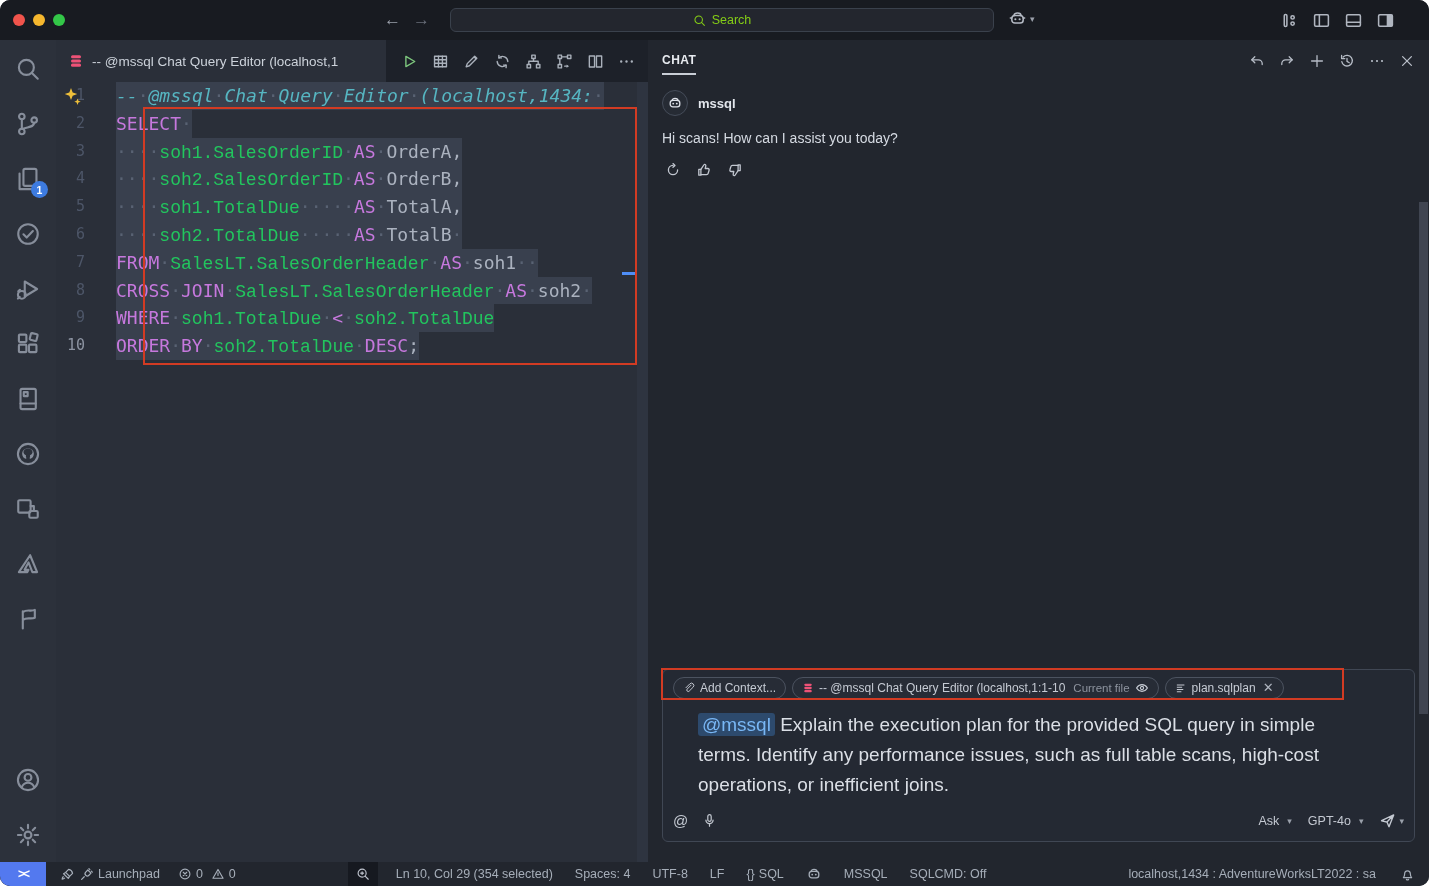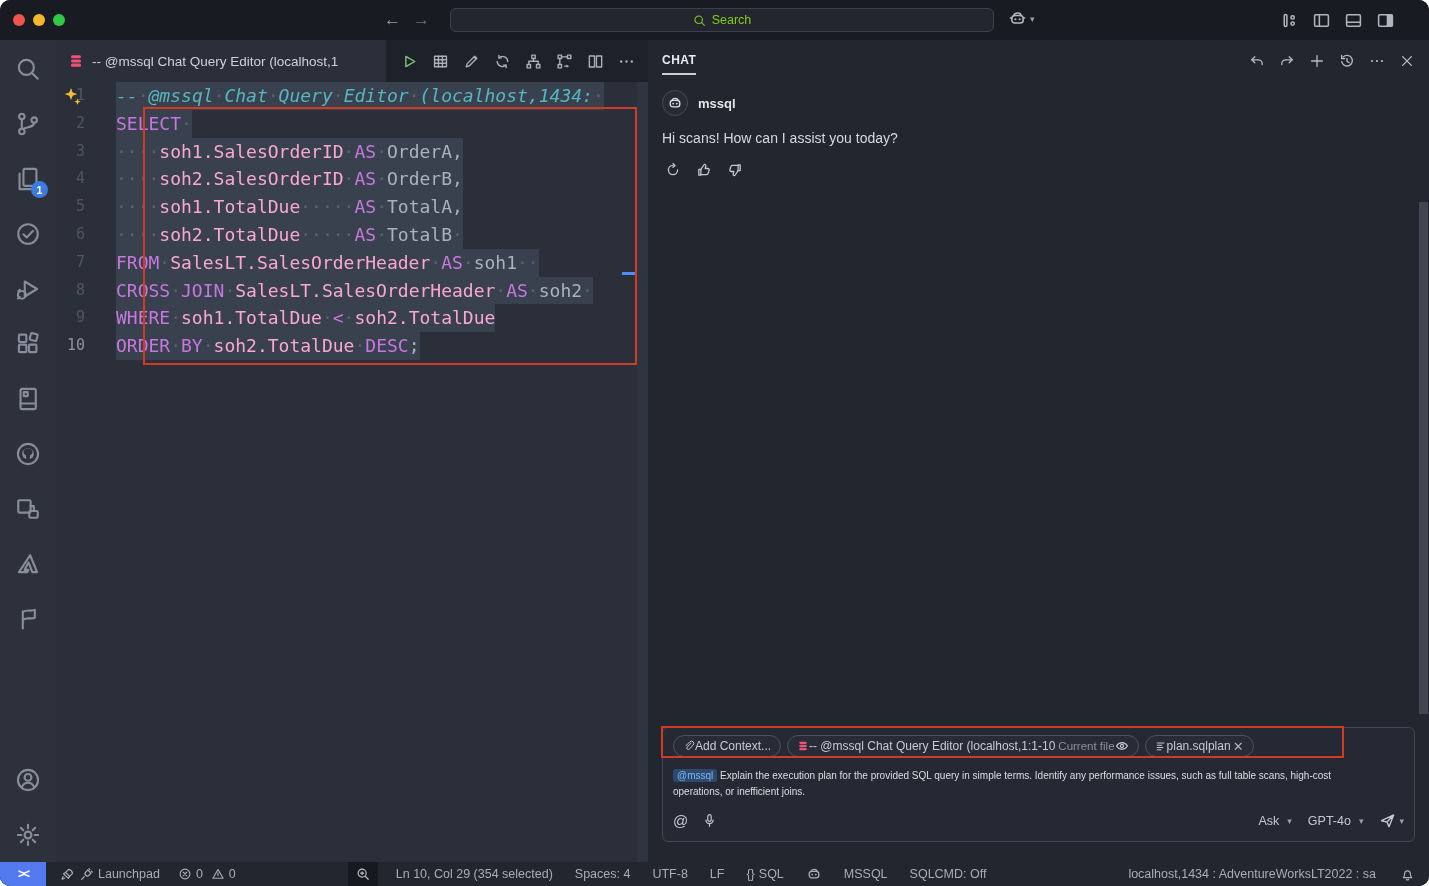--- a/index.html
+++ b/index.html
@@ -48,21 +48,21 @@
   .icon-btn.green{color:#7ec87e;}
   .editor{flex:1;background:#2a2f39;position:relative;overflow:hidden;}
   .editor-scroll-strip{position:absolute;right:0;top:0;bottom:0;width:11px;background:#2e3440;}
   .code-area{position:absolute;left:0;top:0;right:11px;bottom:0;font-family:"DejaVu Sans Mono",monospace;font-size:18px;line-height:27.8px;white-space:pre;overflow:hidden;}
   .code-line{display:flex;height:27.8px;}
   .line-num{width:60px;flex:0 0 60px;text-align:right;padding-right:31px;color:#4d5668;font-size:15px;font-family:"DejaVu Sans Mono",monospace;}
   .line-num.active{color:#8c93a1;}
   .sel-span{background:#39404e;}
   .tok-cm{color:#56b6c2;font-style:italic;}
   .tok-kw{color:#c678dd;}
-  .tok-id{color:#f9a8d4;}
+  .tok-id{color:#22c55e;font-family:Liberation Mono, monospace;}
   .tok-pl{color:#abb2bf;}
   .tok-op{color:#c678dd;}
   .tok-ws{color:#596273;}
   .red-box{position:absolute;border:2px solid #d23b23;pointer-events:none;z-index:5;}
   .ed-redbox{left:87px;top:25px;width:494px;height:258px;}
   .cursor-dash{position:absolute;left:566px;top:190px;width:13px;height:3px;background:#4f8ef7;z-index:6;}
   .sparkle{position:absolute;left:7px;top:5px;width:20px;height:20px;z-index:4;}
   
   .chatpanel{flex:1;background:#22262e;position:relative;display:flex;flex-direction:column;}
   .chat-header{height:42px;display:flex;align-items:center;flex:0 0 42px;}
@@ -78,25 +78,25 @@
   .msg-author{color:#e2e6ec;font-size:13px;font-weight:bold;}
   .msg-text{margin-top:14px;color:#d5dae2;font-size:14px;}
   .msg-actions{margin-top:13px;display:flex;gap:9px;color:#c2c7d0;}
   .msg-actions .icon-btn{width:22px;height:22px;display:flex;align-items:center;justify-content:center;border-radius:4px;}
   .msg-actions svg{width:16px;height:16px;}
   .chat-scrollbar{position:absolute;right:1px;top:120px;width:9px;height:512px;background:rgba(120,129,147,.35);}
   
   .input-wrap{position:absolute;left:14px;right:14px;bottom:20px;border:1px solid #404754;border-radius:6px;background:#242933;padding:7px 10px 12px 10px;}
   .chips-redbox{left:-2px;top:-2px;width:683px;height:32px;}
   .chips-row{display:flex;align-items:center;gap:6px;position:relative;}
-  .chip{height:22px;border:1px solid #4c5360;border-radius:11.5px;display:flex;align-items:center;padding:0 9px;font-size:12px;color:#c6cbd4;background:#272c36;white-space:nowrap;}
+  .chip{height:22px;border:1px solid #4c5360;border-radius:11.5px;display:flex;align-items:center;gap:5px;padding:0 9px;font-size:12px;color:#c6cbd4;background:#272c36;white-space:nowrap;}
   .chip .dim{color:#8d939e;font-size:11.5px;margin-left:3px;}
   .chip svg{flex:0 0 auto;}
   .chip .chip-x{color:#aeb4be;font-size:13px;margin-left:2px;}
-  .input-text{margin-top:11px;font-size:10px;line-height:1.58;color:#dbdfe6;max-width:668px;}
+  .input-text{margin-top:11px;font-size:19px;line-height:1.58;color:#dbdfe6;max-width:668px;margin-left:25px;}
   .mention{background:#2d4a6d;color:#79b7f5;padding:1px 4px;border-radius:3px;}
   .input-bottom{margin-top:12px;display:flex;align-items:center;color:#c3c8d1;}
   .ib-left{display:flex;align-items:center;gap:14px;}
   .at-sym{font-size:15px;}
   .ib-right{margin-left:auto;display:flex;align-items:center;gap:16px;font-size:12.5px;}
   .dd{display:flex;align-items:center;gap:8px;}
   .send-group{display:flex;align-items:center;gap:3px;}
   
   .statusbar{height:24px;background:#22262e;display:flex;align-items:center;font-size:12.5px;color:#a6aeb9;position:relative;}
   .remote{width:46px;height:24px;background:#5379ef;color:#fff;display:flex;align-items:center;justify-content:center;font-size:12px;font-weight:bold;letter-spacing:-2px;}

